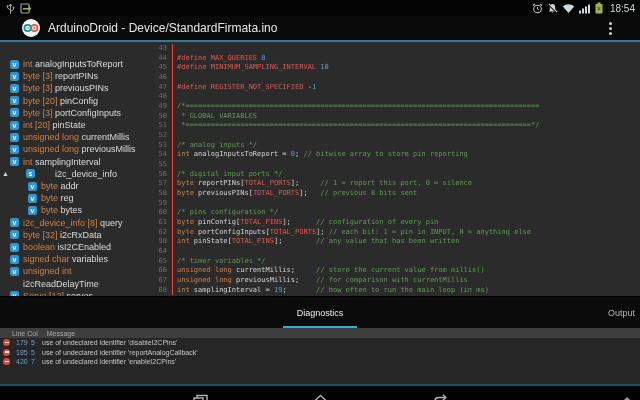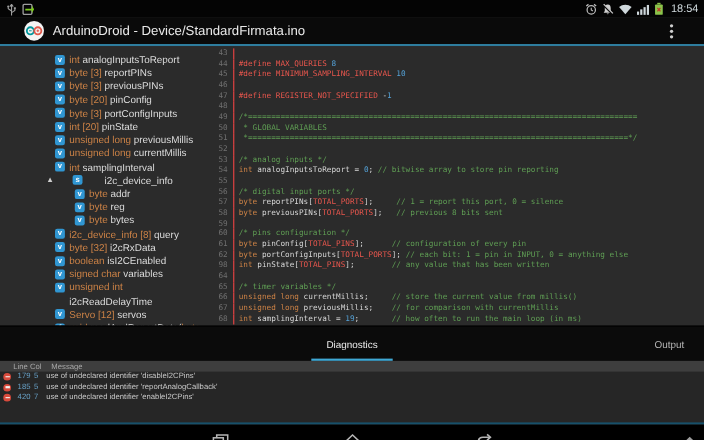--- a/index.html
+++ b/index.html
@@ -19,21 +19,21 @@
         display:flex;align-items:center;justify-content:center;}
   .ab-title{color:#e9e9e9;font-size:12px;margin-left:8px;white-space:nowrap;}
   .overflow{margin-left:auto;display:flex;flex-direction:column;gap:2px;padding:4px 6px;cursor:pointer;}
   .overflow i{width:3px;height:3px;border-radius:50%;background:#cfcfcf;display:block;}
   .accent-line{height:2px;background:#2e7d9e;}
 
   
   .main{display:flex;height:254px;overflow:hidden;background:#2b2b2b;}
 
   
-  .outline{width:144px;flex:none;overflow:hidden;padding-top:6px;box-sizing:border-box;margin-left:40px;}
+  .outline{width:144px;flex:none;overflow:hidden;padding-top:16px;box-sizing:border-box;}
   .o-row{display:flex;align-items:flex-start;padding-left:10px;font-size:9px;line-height:12.2px;}
   .o-row.indent{padding-left:28px;}
   .o-row.haskid{padding-left:1px;gap:16px;}
   .tri{color:#cfcfcf;font-size:7px;width:9px;line-height:12.2px;flex:none;text-align:center;}
   .badge{display:inline-block;width:9px;height:9px;background:#3096d2;border-radius:2px;
          color:#fff;font-size:7px;font-weight:bold;text-align:center;line-height:9px;
          margin:1.5px 4px 0 0;flex:none;}
   .o-text{color:#dcdcdc;word-break:break-word;}
   .o-text .tk-o{color:#cc8246;}
   .o-text .tk-w{color:#dcdcdc;}
@@ -45,21 +45,21 @@
   .ct{border-left:1px solid #ef4444;margin-left:5px;padding-left:4px;white-space:pre;}
   .tk-o{color:#cc8246;} .tk-r{color:#e8564d;} .tk-g{color:#5f9e54;}
   .tk-b{color:#54a1d6;} .tk-w{color:#d6d6d6;}
 
   
   .diag-tabs{height:32px;background:#0b0b0b;position:relative;display:flex;
              align-items:center;justify-content:center;border-top:1px solid #000;box-sizing:border-box;}
   .tab-active{position:relative;height:100%;display:flex;align-items:center;
               padding:0 16px;color:#ededed;font-size:9px;cursor:pointer;}
   .tab-underline{position:absolute;left:2px;right:2px;bottom:0;height:2px;background:#3fa9d5;}
-  .tab-output{position:absolute;right:16px;top:0;height:100%;display:flex;align-items:center;
+  .tab-output{position:absolute;right:3px;top:0;height:100%;display:flex;align-items:center;
               color:#b5b5b5;font-size:9px;padding:0 2px;cursor:pointer;}
   .diag-header{height:10px;background:#3e3e3e;display:flex;align-items:center;
                font-size:7px;color:#a9a9a9;}
   .dh-linecol{margin-left:12px;}
   .dh-msg{margin-left:9px;}
   .diag-body{height:46px;background:#262626;overflow:hidden;}
   .diag-row{height:9.4px;display:flex;align-items:center;font-size:7px;}
   .err-ic{width:7px;height:7px;border-radius:50%;background:#d84a3c;margin-left:3px;
           flex:none;position:relative;}
   .err-ic span{position:absolute;left:1.5px;top:2.8px;width:4px;height:1.4px;background:#f2f2f2;display:block;}
@@ -165,25 +165,25 @@
         <div class="o-row">
           <span class="badge">v</span>
           <span class="o-text"><span class="tk-o">byte [3] </span><span class="tk-w">portConfigInputs</span></span>
         </div>
         <div class="o-row">
           <span class="badge">v</span>
           <span class="o-text"><span class="tk-o">int [20] </span><span class="tk-w">pinState</span></span>
         </div>
         <div class="o-row">
           <span class="badge">v</span>
+          <span class="o-text"><span class="tk-o">unsigned long </span><span class="tk-w">currentMillis</span></span>
+        </div>
+        <div class="o-row">
+          <span class="badge">v</span>
           <span class="o-text"><span class="tk-o">unsigned long </span><span class="tk-w">previousMillis</span></span>
-        </div>
-        <div class="o-row">
-          <span class="badge">v</span>
-          <span class="o-text"><span class="tk-o">unsigned long </span><span class="tk-w">currentMillis</span></span>
         </div>
         <div class="o-row">
           <span class="badge">v</span>
           <span class="o-text"><span class="tk-o">int </span><span class="tk-w">samplingInterval</span></span>
         </div>
         <div class="o-row haskid">
           <span class="tri">▲</span>
           <span class="badge">s</span>
           <span class="o-text"><span class="tk-w">i2c_device_info</span></span>
         </div>

